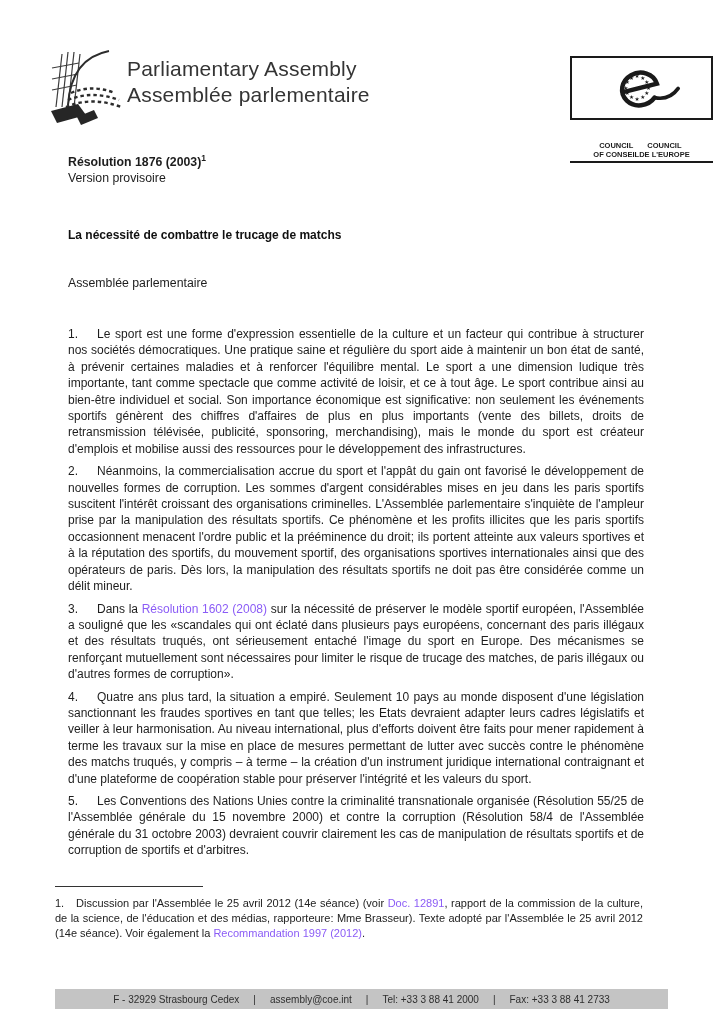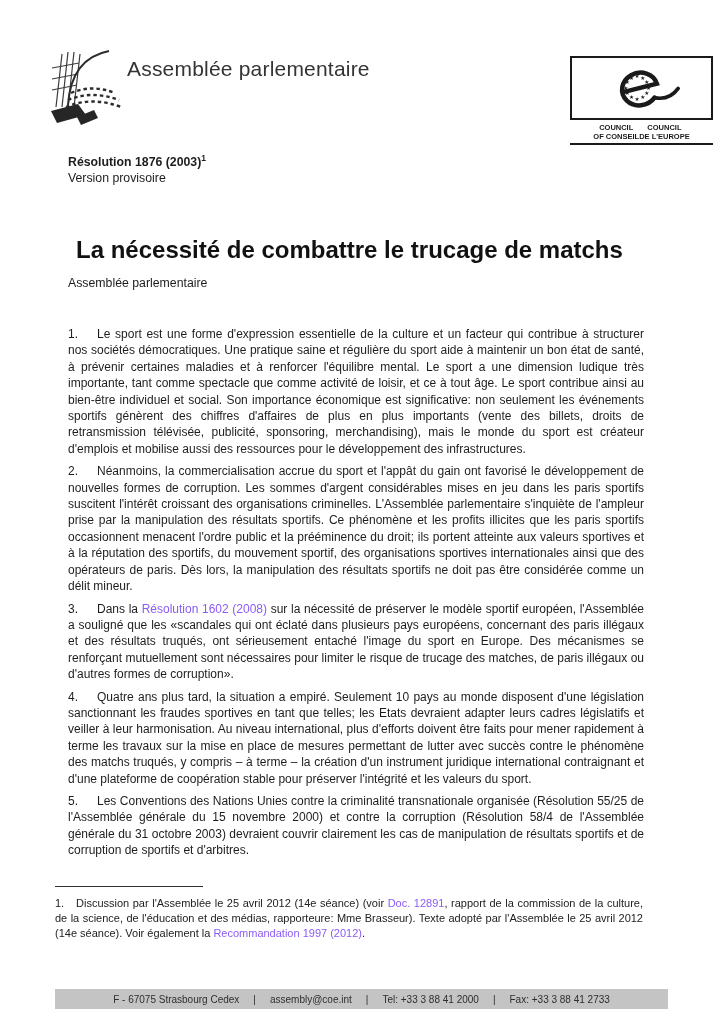--- a/index.html
+++ b/index.html
@@ -30,30 +30,30 @@
   }
   .coe-block { position: absolute; left: 570px; top: 56px; width: 143px; }
   .coe-box {
     height: 60px; border: 2px solid #1a1a1a; background: #fff;
     display: flex; align-items: center; justify-content: center;
   }
   .coe-labels {
     display: flex; justify-content: center; gap: 0;
     padding: 3px 0 2px; border-bottom: 2px solid #1a1a1a;
     font-size: 7.5px; font-weight: bold; line-height: 9px;
-    text-align: center; color: #1a1a1a;
+    text-align: center; color: #1a1a1a; margin-top: 18px;
   }
 
   
   .doc-head { position: absolute; left: 68px; top: 150px; font-size: 12.3px; line-height: 16px; }
   .doc-head .res { font-weight: bold; }
   .doc-head sup { font-weight: bold; font-size: 8.5px; }
   .doc-title {
-    position: absolute; left: 76px; top: 220px;
-    font-size: 24px; font-weight: bold; color: #111;
+    position: absolute; left: 68px; top: 220px;
+    font-size: 12px; font-weight: bold; color: #111;
   }
   .doc-subtitle { position: absolute; left: 68px; top: 276px; font-size: 12.3px; }
 
   
   .doc-body {
     position: absolute; left: 68px; top: 326px; width: 588px;
     font-size: 12px; line-height: 16.4px; text-align: justify;
   }
   .para { margin: 0 12px 6px 0; }
   .pnum { display: inline-block; width: 29px; }
@@ -97,20 +97,21 @@
         <path d="M24 44 Q 45 35 68 44"></path>
         <path d="M21 51 Q 45 41 72 51"></path>
         <path d="M19 58 Q 45 47 74 58"></path>
       </g>
       <polygon points="4,62 31,55 39,66 10,74" fill="#262626"></polygon>
       <polygon points="30,68 47,61 51,69 34,76" fill="#262626"></polygon>
     </svg>
   </div>
 
   <div class="wordmark">
+    <div>Parliamentary Assembly</div>
     <div>Assemblée parlementaire</div>
   </div>
 
 
   <div class="coe-block">
     <div class="coe-box">
       <svg width="110" height="52" viewBox="0 0 110 64" xmlns="http://www.w3.org/2000/svg">
         <g transform="rotate(-14 52 32)">
           <path d="M30 32 H74 A22 20 0 1 0 67 48 " stroke="#1a1a1a" stroke-width="5.5" fill="none" stroke-linecap="round"></path>
           <path d="M67 48 Q 84 56 98 44" stroke="#1a1a1a" stroke-width="4.5" fill="none" stroke-linecap="round"></path>
@@ -163,21 +164,21 @@
 
     <p class="para"><span class="pnum">5.</span><span>Les Conventions des Nations Unies contre la criminalité transnationale organisée (Résolution 55/25 de l'Assemblée générale du 15 novembre 2000) et contre la corruption (Résolution 58/4 de l'Assemblée générale du 31 octobre 2003) devraient couvrir clairement les cas de manipulation de résultats sportifs et de corruption de sportifs et d'arbitres.</span></p>
   </div>
 
   <div class="footnote">
     <div class="footnote-rule"></div>
     <div><span class="fnum">1.</span><span>Discussion par l'Assemblée le 25 avril 2012 (14e séance) (voir </span><a class="doclink">Doc. 12891</a><span>, rapport de la commission de la culture, de la science, de l'éducation et des médias, rapporteure: Mme Brasseur). Texte adopté par l'Assemblée le 25 avril 2012 (14e séance). Voir également la </span><a class="doclink">Recommandation 1997 (2012)</a><span>.</span></div>
   </div>
 
   <div class="footer-bar">
-    <span>F - 67075 Strasbourg Cedex</span>
+    <span>F - 32929 Strasbourg Cedex</span>
     <span class="sep">|</span>
     <span>assembly@coe.int</span>
     <span class="sep">|</span>
     <span>Tel: +33 3 88 41 2000</span>
     <span class="sep">|</span>
     <span>Fax: +33 3 88 41 2733</span>
   </div>
 
 </div>
 

